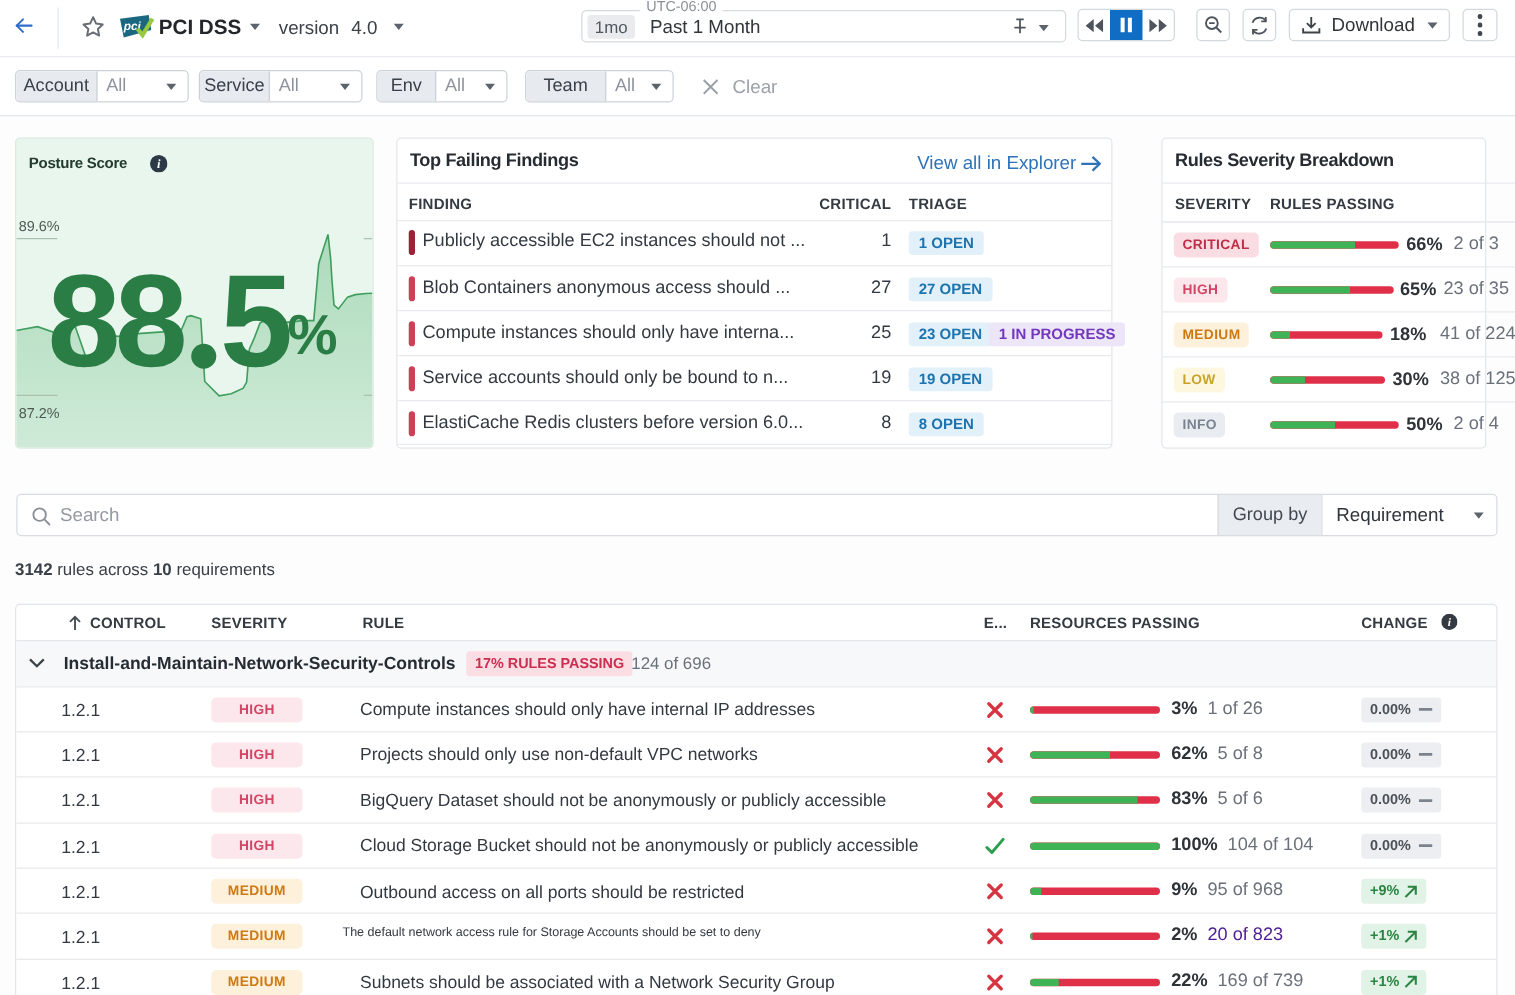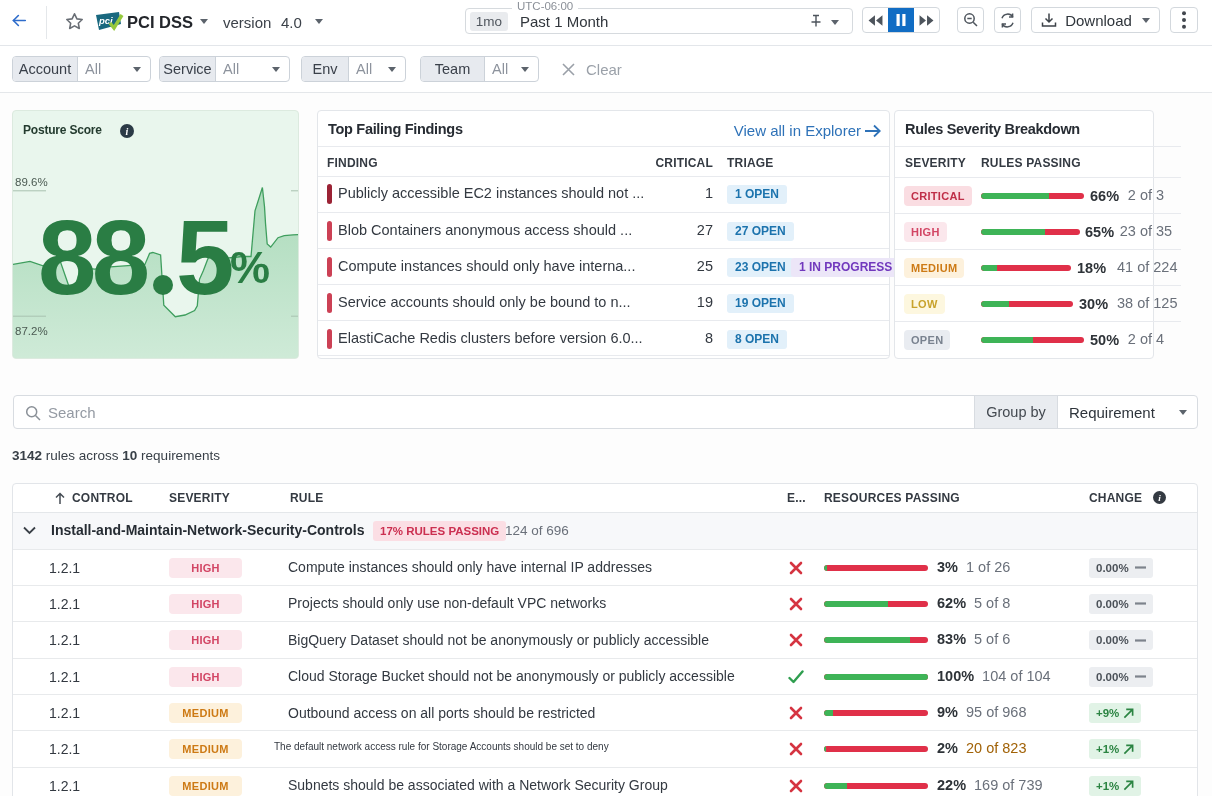--- a/index.html
+++ b/index.html
@@ -212,21 +212,21 @@
     <span class="fopen">19 OPEN</span>
   </div>
   <div class="c2row" style="top:209px;border-bottom:1px solid #e8eaee;">
     <span class="fbar"></span>
     <span class="ftext">ElastiCache Redis clusters before version 6.0...</span>
     <span class="fnum">8</span>
     <span class="fopen">8 OPEN</span>
   </div>
 </div>
 
-<div class="card" style="left:894px;width:260px;">
+<div class="card" style="left:929px;width:260px;">
   <div class="abs ctitle" style="left:10px;top:10px;">Rules Severity Breakdown</div>
   <div class="abs" style="left:0;top:35px;width:286px;border-top:1px solid #e8eaee;"></div>
   <div class="abs chead" style="left:10px;top:45px;">SEVERITY</div>
   <div class="abs chead" style="left:86px;top:45px;">RULES PASSING</div>
   <div class="abs" style="left:0;top:66px;width:286px;border-top:1px solid #e8eaee;"></div>
   <div class="c3row" style="top:66px;">
     <span class="badge" style="background:#fadde2;color:#bf2e48;">CRITICAL</span>
     <span class="bar" style="left:86px;width:103px;">
         <i style="width:66%;"></i>
       </span>
@@ -251,21 +251,21 @@
   </div>
   <div class="c3row" style="top:174px;">
     <span class="badge" style="background:#fdf7df;color:#c8a22b;">LOW</span>
     <span class="bar" style="left:86px;width:92px;">
         <i style="width:30%;"></i>
       </span>
     <span class="c3pct" style="left:184px;text-align:center;">30%</span>
       <span class="c3cnt" style="left:222px;width:58px;text-align:center;white-space:nowrap;">38 of 125</span>
   </div>
   <div class="c3row" style="top:210px;border-bottom:none;">
-    <span class="badge" style="background:#e9ecf1;color:#79828f;">OPEN</span>
+    <span class="badge" style="background:#e9ecf1;color:#79828f;">INFO</span>
     <span class="bar" style="left:86px;width:103px;">
         <i style="width:50%;"></i>
       </span>
     <span class="c3pct" style="left:195px;">50%</span>
       <span class="c3cnt" style="left:222px;width:58px;text-align:center;white-space:nowrap;">2 of 4</span>
   </div>
 </div>
 
 <div class="abs" style="left:13px;top:395px;width:1185px;height:34px;border:1px solid #d8dce1;border-radius:4px;background:#fff;display:flex;">
   <div style="flex:1;position:relative;">
@@ -402,21 +402,21 @@
     <span class="abs badge" style="left:156px;top:8px;width:73px;background:#fdf1dc;color:#cd7a15;">MEDIUM</span>
     <span class="abs" style="left:261px;top:9.5px;font-size:10px;">The default network access rule for Storage Accounts should be set to deny</span>
     <svg class="abs" style="left:776px;top:11px" width="14" height="14" viewBox="0 0 14 14" stroke="#d53441" stroke-width="2.6" stroke-linecap="round">
         <path d="M2 2l10 10M12 2L2 12"></path>
       </svg>
     <span class="abs bar" style="left:811px;top:15px;width:104px;">
         <i style="width:2%;"></i>
       </span>
     <span class="abs" style="left:924px;top:9px;display:flex;gap:8px;white-space:nowrap;">
         <span style="font-size:14.5px;font-weight:bold;color:#2e3338;">2%</span>
-        <span style="font-size:14.5px;color:#a16207;">20 of 823</span>
+        <span style="font-size:14.5px;color:#4c1d95;">20 of 823</span>
       </span>
     <span class="abs chip green" style="left:1076px;top:8px;">+1%&nbsp;<svg width="11" height="11" viewBox="0 0 12 12" fill="none" stroke="#2b8442" stroke-width="1.8">
           <path d="M1.5 10.5L10.5 1.5M3.5 1.5h7v7"></path>
         </svg></span>
   </div>
   <div class="trow">
     <span class="abs" style="left:36px;top:10px;font-size:14px;">1.2.1</span>
     <span class="abs badge" style="left:156px;top:8px;width:73px;background:#fdf1dc;color:#cd7a15;">MEDIUM</span>
     <span class="abs" style="left:275px;top:9.5px;font-size:14px;">Subnets should be associated with a Network Security Group</span>
     <svg class="abs" style="left:776px;top:11px" width="14" height="14" viewBox="0 0 14 14" stroke="#d53441" stroke-width="2.6" stroke-linecap="round">

